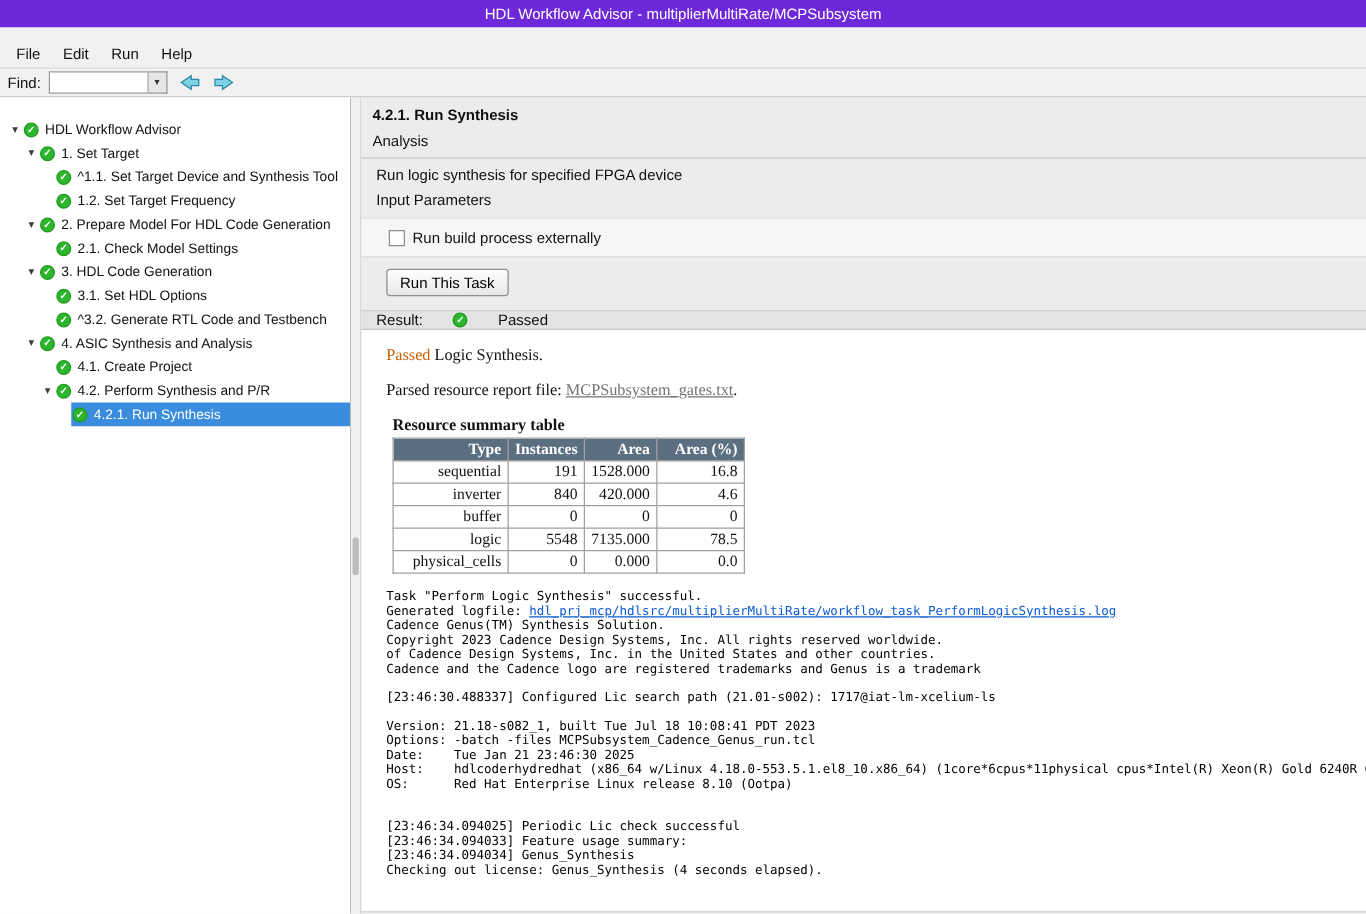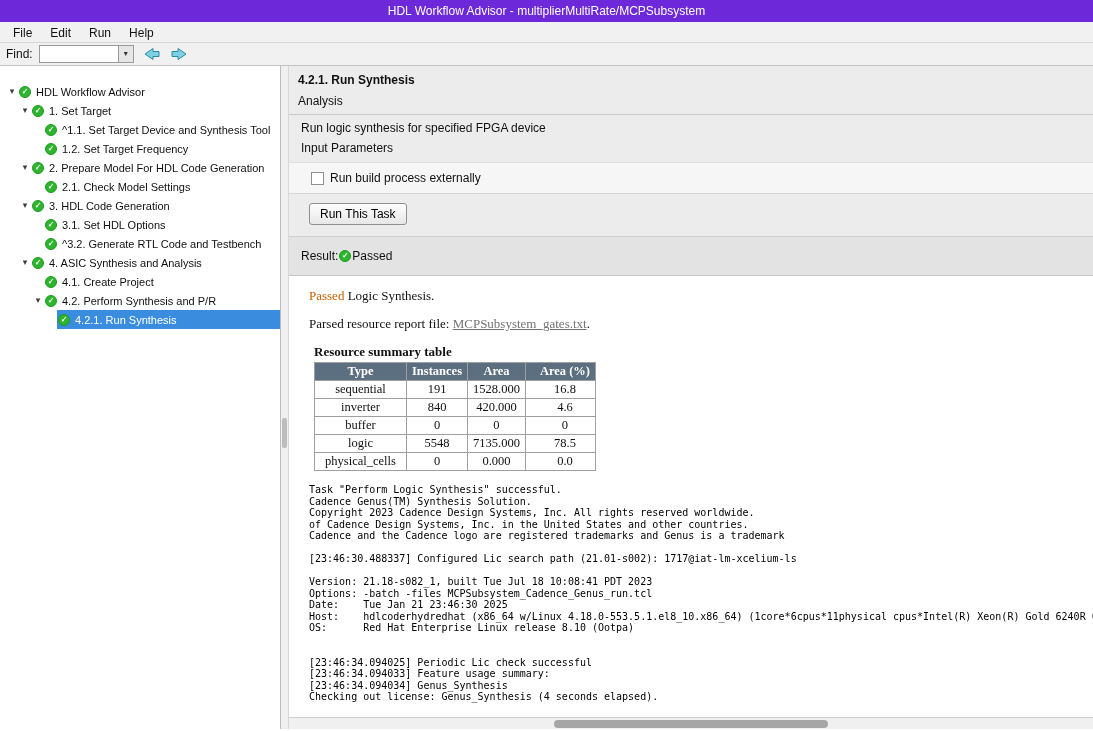--- a/index.html
+++ b/index.html
@@ -3,21 +3,21 @@
 <meta charset="utf-8">
 <style>
   * { box-sizing: border-box; margin: 0; padding: 0; }
   html,body { width:1093px; height:731px; overflow:hidden; }
   body { font-family:"Liberation Sans",sans-serif; background:#fff; font-size:12px; color:#111; }
 
   
   .titlebar { height:22px; background:#6d28d9; color:#fff; text-align:center; line-height:22px; font-size:12px; }
 
   
-  .menubar { height:21px; background:#f1f1f1; border-bottom:1px solid #d6d6d6; display:flex; align-items:flex-start; padding-left:4px; }
+  .menubar { height:33px; background:#f1f1f1; border-bottom:1px solid #d6d6d6; display:flex; align-items:flex-end; padding-left:4px; }
   .menu-item { padding:0 9px; line-height:22px; cursor:default; }
 
   
   .findbar { height:23px; background:#f1f1f1; border-bottom:1px solid #c4c4c4; display:flex; align-items:center; padding-left:6px; }
   .find-label { margin-right:6px; }
   .find-combo { display:flex; align-items:center; }
   .find-input { width:80px; height:18px; border:1px solid #9a9a9a; padding:1px 3px; font-size:11px; font-family:"Liberation Sans",sans-serif; background:#fff; }
   .find-drop { width:15px; height:18px; border:1px solid #9a9a9a; border-left:none; background:#e6e6e6; font-size:8px; line-height:16px; text-align:center; color:#333; }
   .nav-arrow { margin-left:9px; width:18px; height:14px; display:inline-block; }
 
@@ -43,31 +43,31 @@
   .rp-header { padding:7px 9px 6px; border-bottom:1px solid #c9c9c9; }
   .rp-title { font-weight:bold; font-size:12px; }
   .rp-sub { margin-top:7px; font-size:12px; }
   .rp-desc { padding:6px 12px 7px; }
   .rp-desc .desc-line { font-size:12px; }
   .rp-desc .params-line { margin-top:6px; font-size:12px; }
   .checkbox-stripe { background:#f6f6f6; border-top:1px solid #e0e0e0; border-bottom:1px solid #d8d8d8; padding:8px 22px; display:flex; align-items:center; gap:6px; }
   .checkbox-box { width:13px; height:13px; border:1px solid #8f8f8f; background:#fff; display:inline-block; }
   .button-area { padding:9px 20px 11px; }
   .task-button { font-family:"Liberation Sans",sans-serif; font-size:12px; padding:3px 10px; border:1px solid #8f8f8f; border-radius:3px; background:linear-gradient(#fefefe,#e7e7e7); cursor:default; }
-  .result-row { background:#e3e3e3; border-top:1px solid #cfcfcf; border-bottom:1px solid #c6c6c6; padding:3px 12px; display:flex; align-items:center; gap:1px; height:40px; }
+  .result-row { background:#e3e3e3; border-top:1px solid #cfcfcf; border-bottom:1px solid #c6c6c6; padding:3px 12px; display:flex; align-items:center; gap:24px; height:16px; }
 
   
   .report-area { flex:1; background:#fff; overflow:hidden; padding:4px 0 0 20px; font-family:"Liberation Serif",serif; font-size:13px; }
   .passed-line { margin-top:8px; }
   .passed-word { color:#c96100; }
   .parsed-line { margin-top:12px; }
   .report-link { color:#737373; text-decoration:underline; }
   .table-caption { margin-top:12px; margin-bottom:2px; font-weight:bold; margin-left:5px; }
   table.resource { border-collapse:collapse; margin-left:5px; font-size:12.5px; font-family:"Liberation Serif",serif; }
-  table.resource th, table.resource td { border:1px solid #9f9f9f; padding:1px 5px; text-align:center; }
+  table.resource th, table.resource td { border:1px solid #9f9f9f; padding:1px 5px; text-align:right; }
   table.resource th { background:#5b6f80; color:#fff; font-weight:bold; }
   table.resource .c-type { min-width:92px; }
   table.resource .c-inst { min-width:50px; }
   table.resource .c-area { min-width:56px; }
   table.resource .c-pct  { min-width:48px;padding-left:14px; }
 
   .log-block { margin-top:13px; font-family:"DejaVu Sans Mono",monospace; font-size:10px; line-height:11.5px; color:#000; }
   .log-line { white-space:pre; }
   .log-link { color:#0b5bd3; text-decoration:underline; }
 
@@ -292,20 +292,21 @@
               <td class="c-type">physical_cells</td>
               <td class="c-inst">0</td>
               <td class="c-area">0.000</td>
               <td class="c-pct">0.0</td>
             </tr>
           </tbody>
       </table>
 
       <div class="log-block">
         <div class="log-line">Task "Perform Logic Synthesis" successful.</div>
+        <div class="log-line"><span>Generated logfile: </span><a class="log-link" href="#">hdl_prj_mcp/hdlsrc/multiplierMultiRate/workflow_task_PerformLogicSynthesis.log</a></div>
         <div>
             <div class="log-line">Cadence Genus(TM) Synthesis Solution.</div>
             <div class="log-line">Copyright 2023 Cadence Design Systems, Inc. All rights reserved worldwide.</div>
             <div class="log-line">of Cadence Design Systems, Inc. in the United States and other countries.</div>
             <div class="log-line">Cadence and the Cadence logo are registered trademarks and Genus is a trademark</div>
             <div class="log-line">&nbsp;</div>
             <div class="log-line">[23:46:30.488337] Configured Lic search path (21.01-s002): 1717@iat-lm-xcelium-ls</div>
             <div class="log-line">&nbsp;</div>
             <div class="log-line">Version: 21.18-s082_1, built Tue Jul 18 10:08:41 PDT 2023</div>
             <div class="log-line">Options: -batch -files MCPSubsystem_Cadence_Genus_run.tcl</div>

